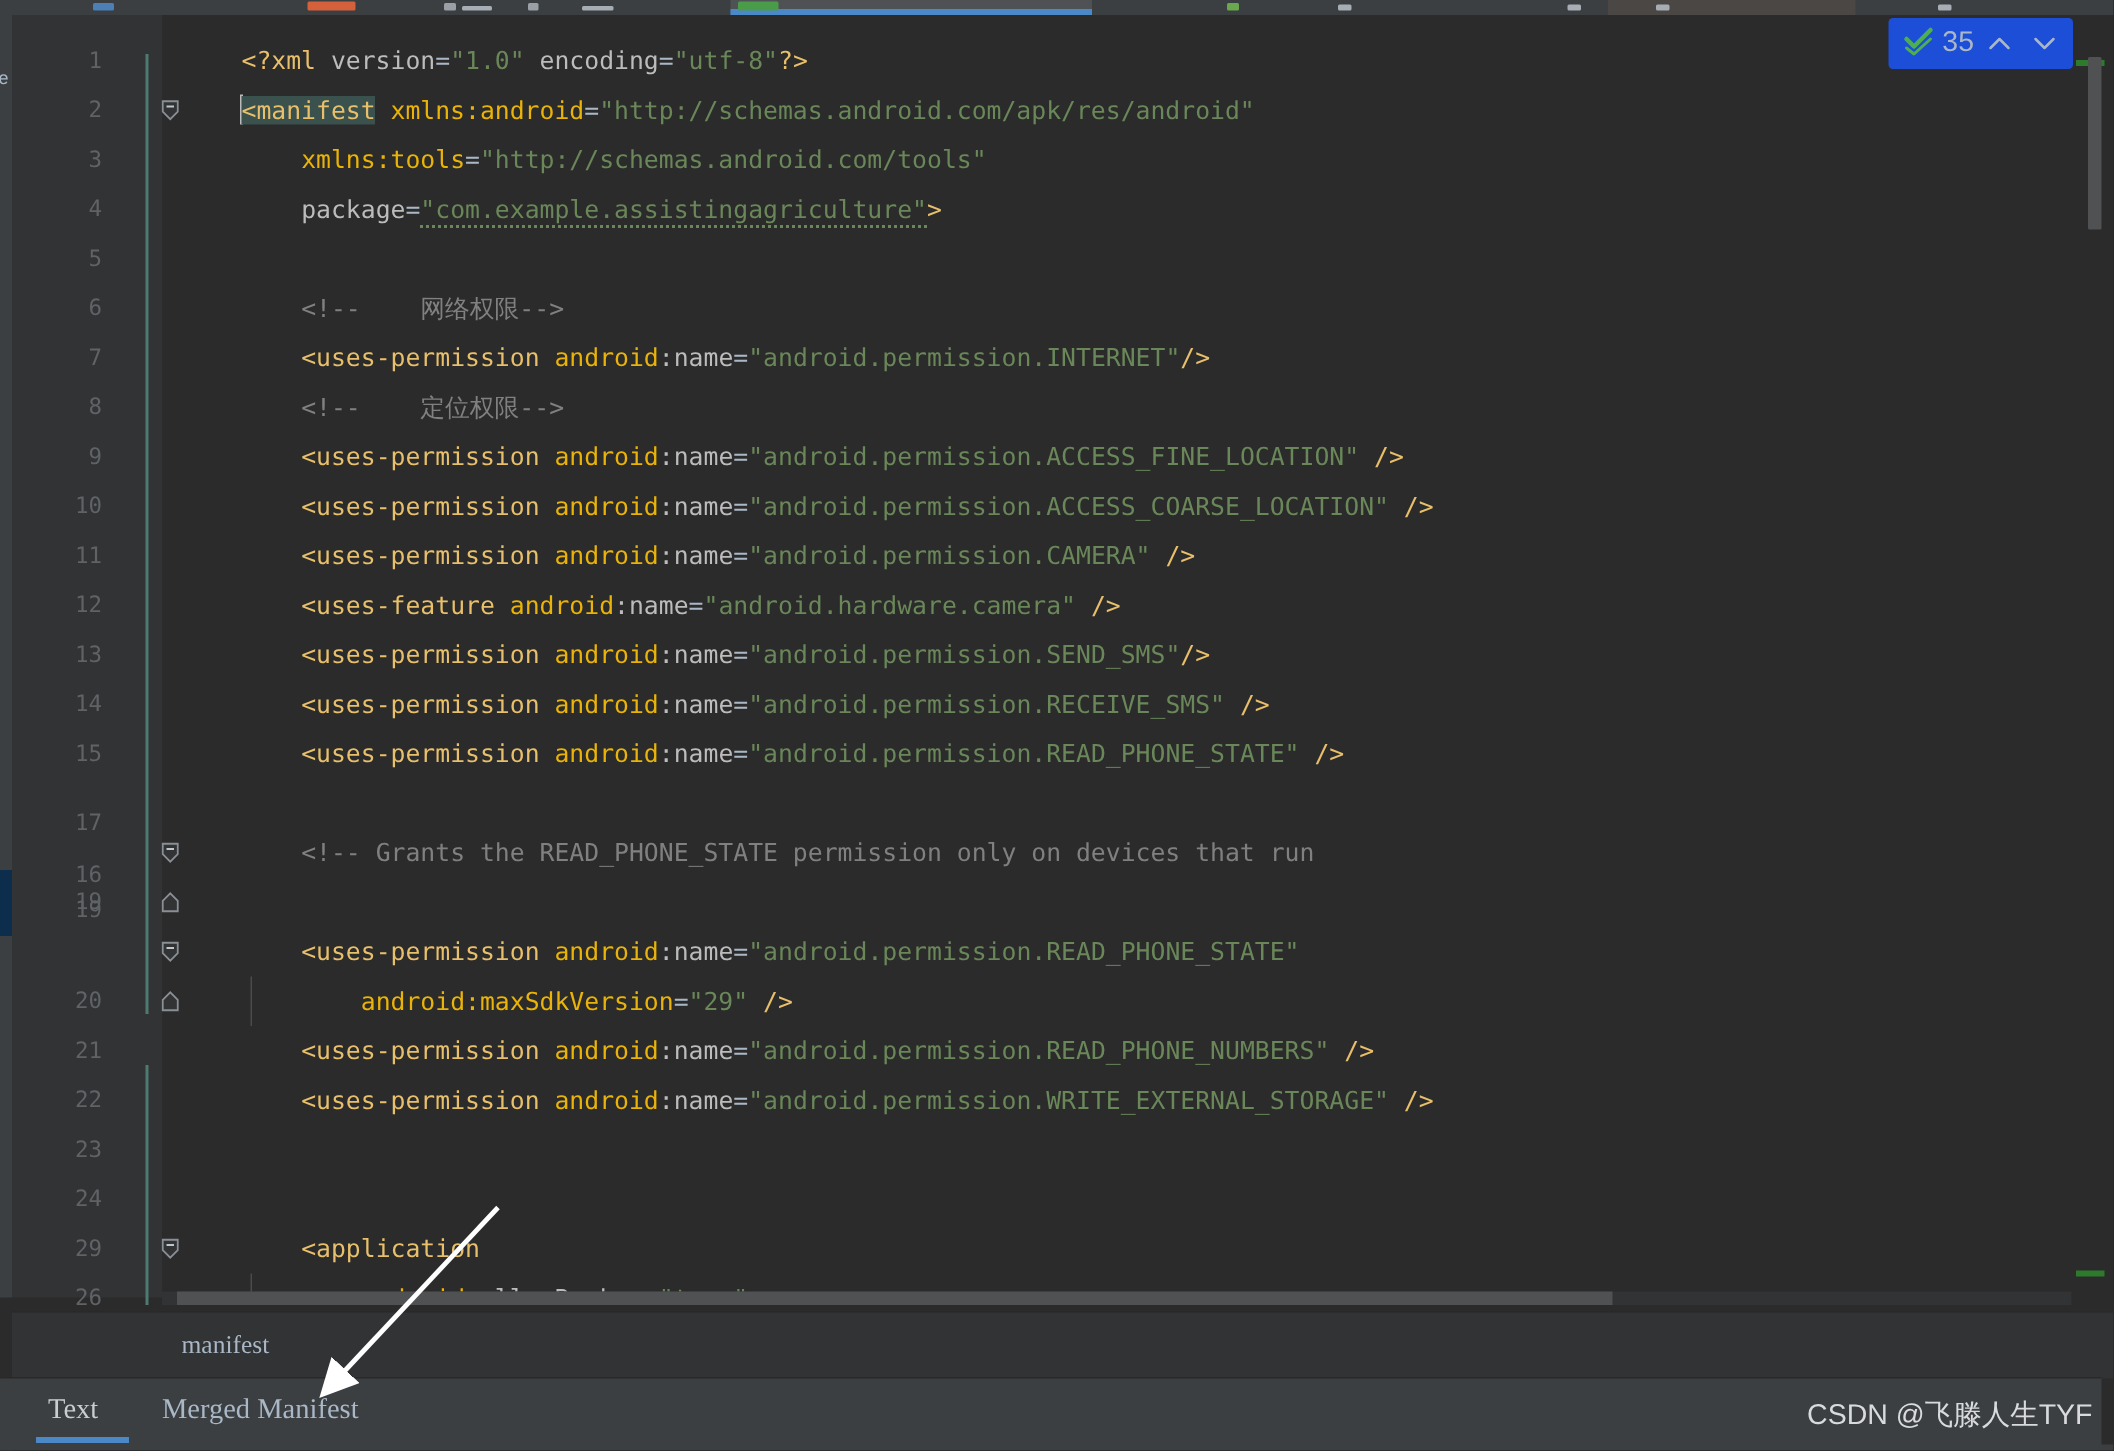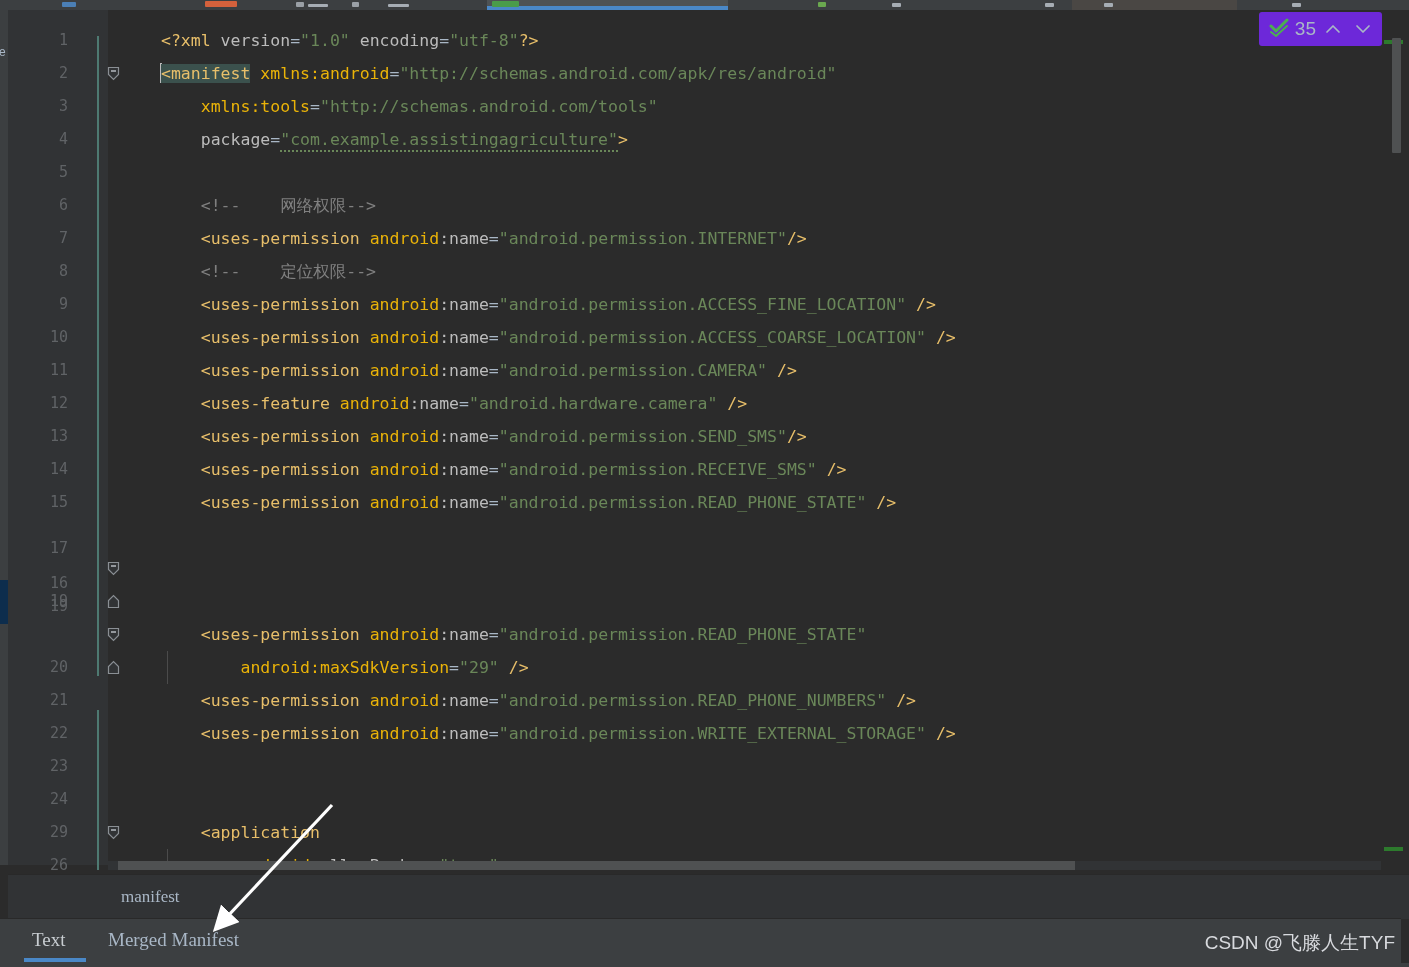--- a/index.html
+++ b/index.html
@@ -45,21 +45,21 @@
   .squig{border-bottom:2px dotted #6a8759;padding-bottom:1px;}
   
   .iguide{position:absolute;width:1px;background:#4b4b4b;}
   
   #rightgutter{position:absolute;right:0;top:10px;width:25px;height:855px;background:#2b2b2b;}
   #scrolltrack{position:absolute;right:8px;top:10px;width:9px;height:855px;background:transparent;}
   #scrollthumb{position:absolute;right:8px;top:38px;width:9px;height:115px;background:#4f5152;border-radius:1px;}
   .marker{position:absolute;right:6px;width:19px;height:4px;}
   
   #inspect{position:absolute;right:27px;top:12px;height:34px;display:flex;align-items:center;
-           gap:4px;background:#6d28d9;border-radius:3px;padding:0 6px 0 8px;}
+           gap:4px;background:#1d4ed8;border-radius:3px;padding:0 6px 0 8px;}
   #inspect .cnt{color:#a9b7c6;font-size:19px;font-family:"Liberation Sans",sans-serif;}
   #inspect .chev{width:26px;height:26px;display:flex;align-items:center;justify-content:center;}
   
   #hscroll-track{position:absolute;left:108px;top:861px;width:1273px;height:9px;background:#313335;}
   #hscroll-thumb{position:absolute;left:118px;top:861px;width:957px;height:9px;background:#4f5152;}
   
   #breadcrumb{position:absolute;left:8px;top:874px;width:1401px;height:44px;background:#313335;
               border-top:1px solid #292929;}
   #breadcrumb .bctext{position:absolute;left:113px;top:0;line-height:44px;color:#a9b7c6;
               font-size:17px;font-family:"Liberation Serif",serif;}
@@ -186,20 +186,21 @@
       <div class="cline" style="top: 212px; left: 53px;"><span class="plain">    </span><span class="tag">&lt;uses-permission</span><span class="plain"> </span><span class="attr">android</span><span class="attrname">:name</span><span class="eq">=</span><span class="str">"android.permission.INTERNET"</span><span class="tag">/&gt;</span></div>
       <div class="cline" style="top: 245px; left: 53px;"><span class="plain">    </span><span class="cmt">&lt;!--    定位权限--&gt;</span></div>
       <div class="cline" style="top: 278px; left: 53px;"><span class="plain">    </span><span class="tag">&lt;uses-permission</span><span class="plain"> </span><span class="attr">android</span><span class="attrname">:name</span><span class="eq">=</span><span class="str">"android.permission.ACCESS_FINE_LOCATION"</span><span class="plain"> </span><span class="tag">/&gt;</span></div>
       <div class="cline" style="top: 311px; left: 53px;"><span class="plain">    </span><span class="tag">&lt;uses-permission</span><span class="plain"> </span><span class="attr">android</span><span class="attrname">:name</span><span class="eq">=</span><span class="str">"android.permission.ACCESS_COARSE_LOCATION"</span><span class="plain"> </span><span class="tag">/&gt;</span></div>
       <div class="cline" style="top: 344px; left: 53px;"><span class="plain">    </span><span class="tag">&lt;uses-permission</span><span class="plain"> </span><span class="attr">android</span><span class="attrname">:name</span><span class="eq">=</span><span class="str">"android.permission.CAMERA"</span><span class="plain"> </span><span class="tag">/&gt;</span></div>
       <div class="cline" style="top: 377px; left: 53px;"><span class="plain">    </span><span class="tag">&lt;uses-feature</span><span class="plain"> </span><span class="attr">android</span><span class="attrname">:name</span><span class="eq">=</span><span class="str">"android.hardware.camera"</span><span class="plain"> </span><span class="tag">/&gt;</span></div>
       <div class="cline" style="top: 410px; left: 53px;"><span class="plain">    </span><span class="tag">&lt;uses-permission</span><span class="plain"> </span><span class="attr">android</span><span class="attrname">:name</span><span class="eq">=</span><span class="str">"android.permission.SEND_SMS"</span><span class="tag">/&gt;</span></div>
       <div class="cline" style="top: 443px; left: 53px;"><span class="plain">    </span><span class="tag">&lt;uses-permission</span><span class="plain"> </span><span class="attr">android</span><span class="attrname">:name</span><span class="eq">=</span><span class="str">"android.permission.RECEIVE_SMS"</span><span class="plain"> </span><span class="tag">/&gt;</span></div>
       <div class="cline" style="top: 476px; left: 53px;"><span class="plain">    </span><span class="tag">&lt;uses-permission</span><span class="plain"> </span><span class="attr">android</span><span class="attrname">:name</span><span class="eq">=</span><span class="str">"android.permission.READ_PHONE_STATE"</span><span class="plain"> </span><span class="tag">/&gt;</span></div>
       <div class="cline" style="top: 509px; left: 53px;"></div>
+      <div class="cline" style="top: 542px; left: 53px;"><span class="plain">    </span><span class="cmt">&lt;!-- Grants the READ_PHONE_STATE permission only on devices that run</span></div>
       <div class="cline" style="top: 608px; left: 53px;"><span class="plain">    </span><span class="tag">&lt;uses-permission</span><span class="plain"> </span><span class="attr">android</span><span class="attrname">:name</span><span class="eq">=</span><span class="str">"android.permission.READ_PHONE_STATE"</span></div>
       <div class="cline" style="top: 641px; left: 53px;"><span class="plain">        </span><span class="attr">android:maxSdkVersion</span><span class="eq">=</span><span class="str">"29"</span><span class="plain"> </span><span class="tag">/&gt;</span></div>
       <div class="cline" style="top: 674px; left: 53px;"><span class="plain">    </span><span class="tag">&lt;uses-permission</span><span class="plain"> </span><span class="attr">android</span><span class="attrname">:name</span><span class="eq">=</span><span class="str">"android.permission.READ_PHONE_NUMBERS"</span><span class="plain"> </span><span class="tag">/&gt;</span></div>
       <div class="cline" style="top: 707px; left: 53px;"><span class="plain">    </span><span class="tag">&lt;uses-permission</span><span class="plain"> </span><span class="attr">android</span><span class="attrname">:name</span><span class="eq">=</span><span class="str">"android.permission.WRITE_EXTERNAL_STORAGE"</span><span class="plain"> </span><span class="tag">/&gt;</span></div>
       <div class="cline" style="top: 740px; left: 53px;"></div>
       <div class="cline" style="top: 773px; left: 53px;"></div>
       <div class="cline" style="top: 806px; left: 53px;"><span class="plain">    </span><span class="tag">&lt;application</span></div>
       <div class="cline" style="top: 839px; left: 53px;"><span class="plain">        </span><span class="attr">android</span><span class="attrname">:allowBackup</span><span class="eq">=</span><span class="str">"true"</span></div>
       <div class="iguide" style="left: 59px; top: 641px; height: 33px;"></div>
       <div class="iguide" style="left: 59px; top: 839px; height: 33px;"></div>

